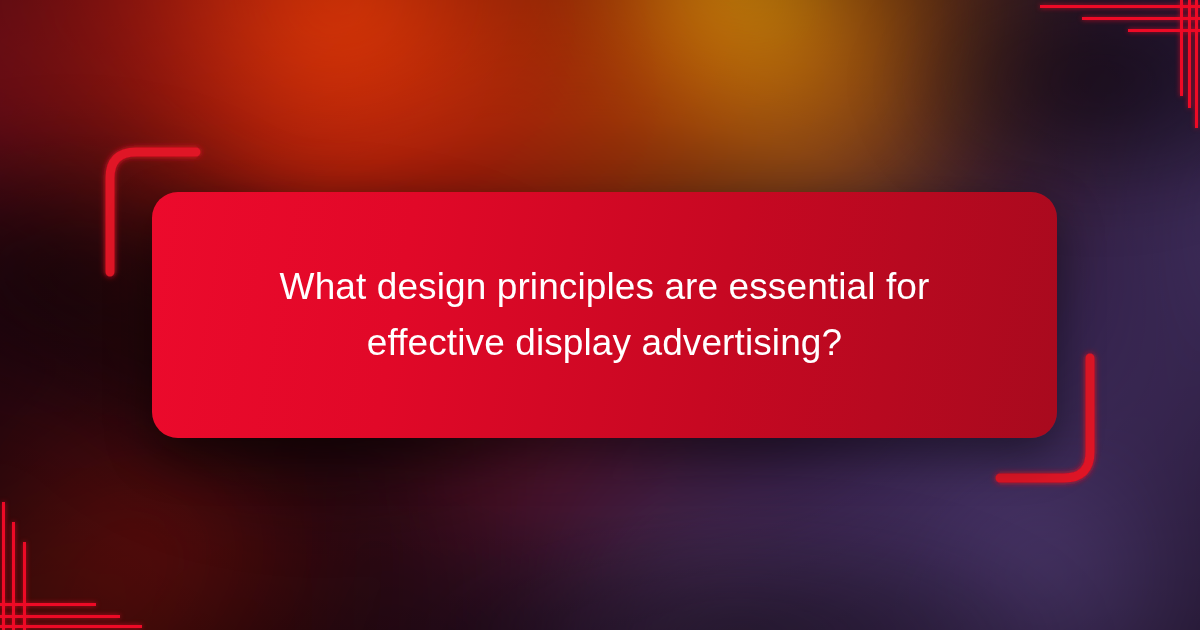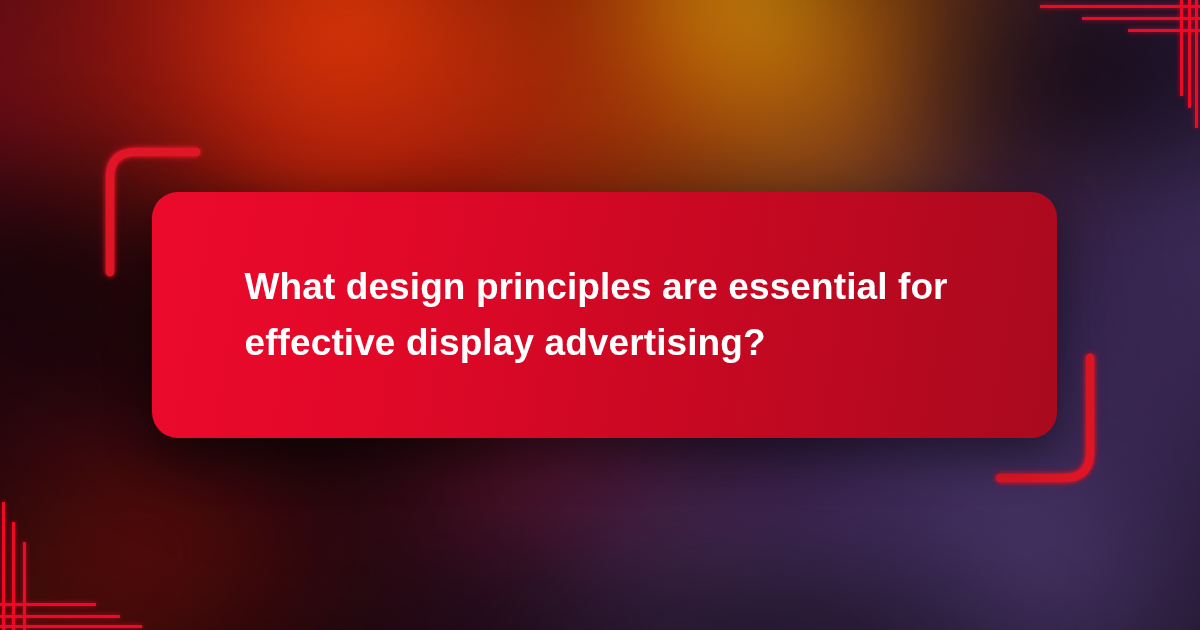--- a/index.html
+++ b/index.html
@@ -92,23 +92,23 @@
     background: linear-gradient(100deg, #ec0a2c 0%, #e10828 28%, #c70822 62%, #a80a1e 100%);
     box-shadow: 0 18px 46px rgba(0,0,0,0.45);
     display: flex;
     align-items: center;
     justify-content: center;
   }
   #question-text {
     color: #ffffff;
     font-family: "Liberation Sans", sans-serif;
     font-size: 37px;
-    font-weight: 700;
+    font-weight: 400;
     line-height: 1.52;
-    text-align: left;
+    text-align: center;
     letter-spacing: 0.1px;
     max-width: 720px;
     padding: 0 24px;
   }
 </style>
 </head>
 <body>
 
 <div id="stage">
 

